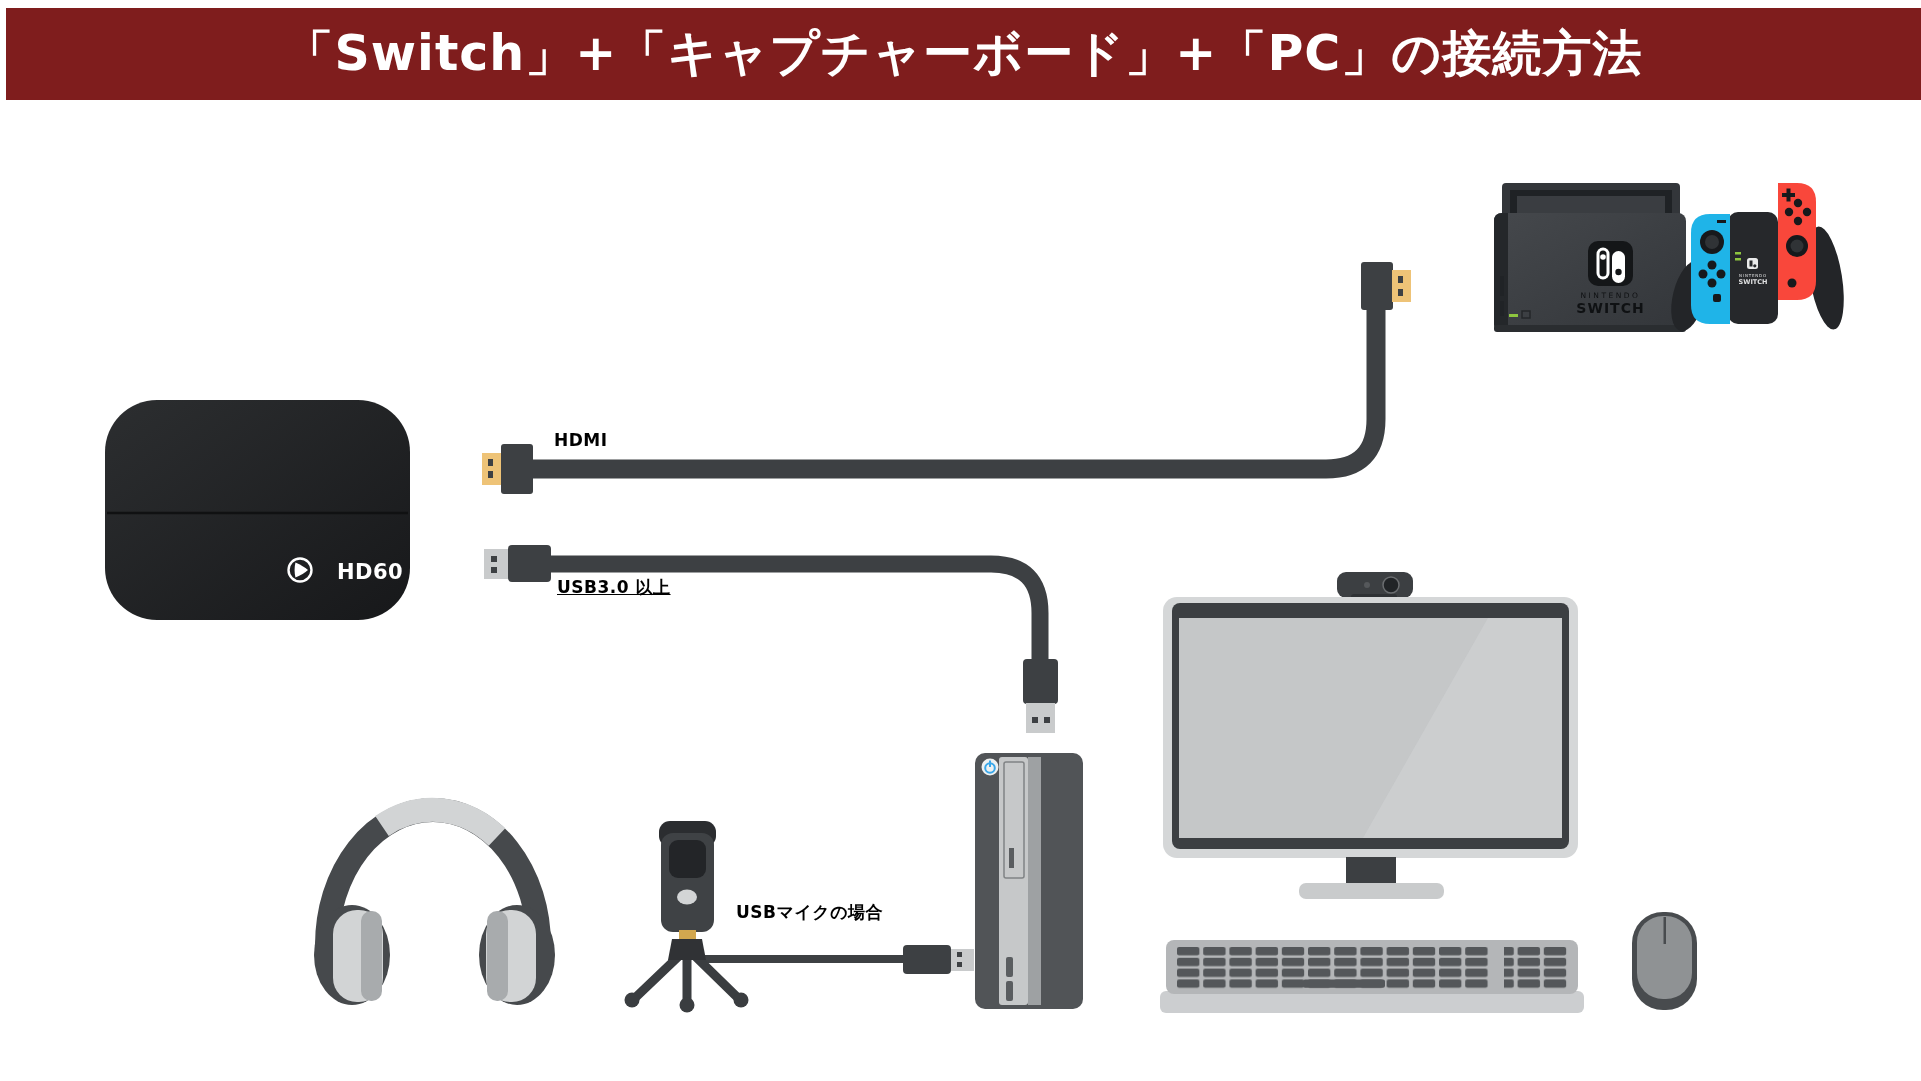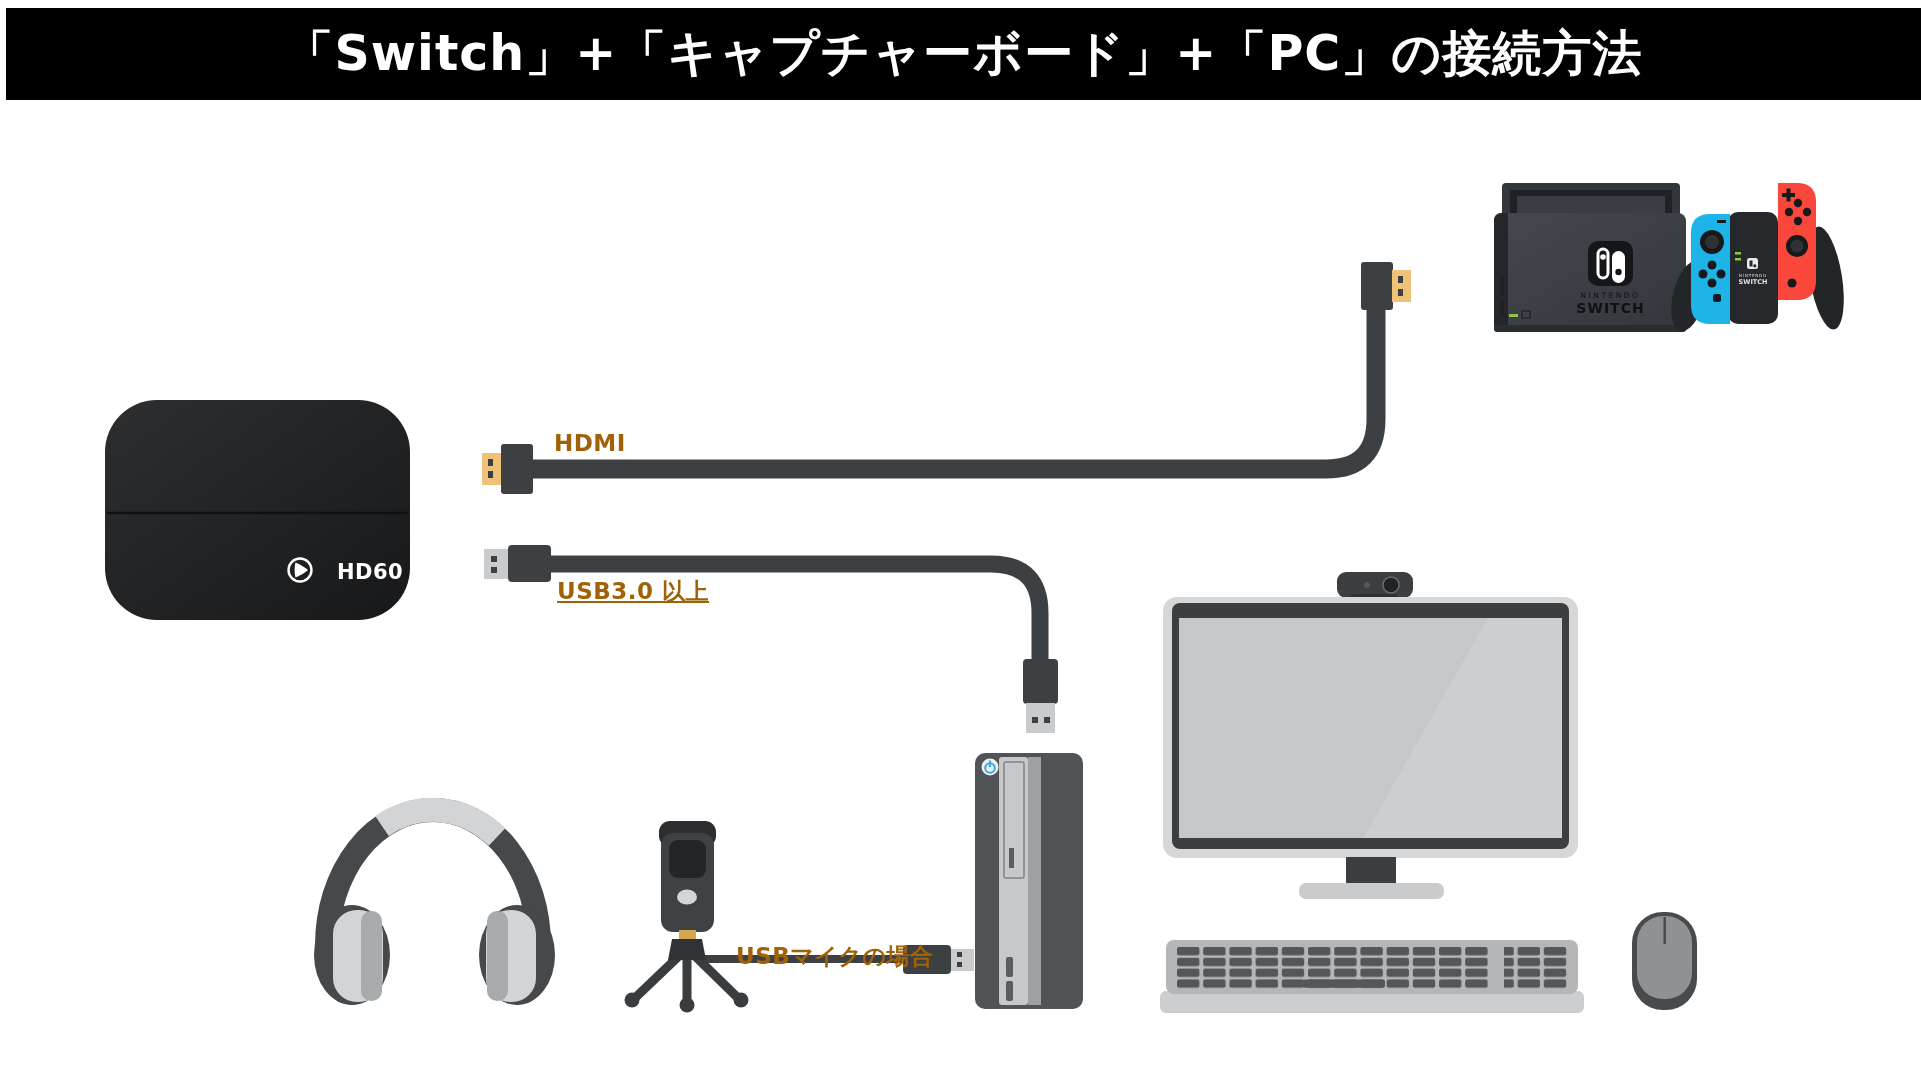--- a/index.html
+++ b/index.html
@@ -1,25 +1,25 @@
 <!DOCTYPE html>
 <html><head>
 <meta charset="utf-8">
 <style>
   html,body{margin:0;padding:0;background:#fff;}
   .stage{position:relative;width:1921px;height:1081px;background:#ffffff;overflow:hidden;
          font-family:"DejaVu Sans","Liberation Sans",sans-serif;}
-  .banner{position:absolute;left:6px;top:8px;right:0;height:92px;background:#000000;
+  .banner{position:absolute;left:6px;top:8px;right:0;height:92px;background:#7f1d1d;
           display:flex;align-items:center;justify-content:center;}
   .banner h1{margin:0;font-size:49px;font-weight:800;color:#ffffff;letter-spacing:1px;white-space:nowrap;}
   .diagram{position:absolute;left:0;top:0;width:1921px;height:1081px;}
-  .lbl{position:absolute;font-weight:bold;color:#a16207;font-size:23px;white-space:nowrap;letter-spacing:0.5px;}
+  .lbl{position:absolute;font-weight:bold;color:#000000;font-size:17px;white-space:nowrap;letter-spacing:0.5px;}
   .lbl-hdmi{left:554px;top:430px;}
   .lbl-usb{left:557px;top:576px;text-decoration:underline;}
-  .lbl-mic{left:736px;top:901px;margin-top:40px;}
+  .lbl-mic{left:736px;top:901px;}
   svg text{font-family:"DejaVu Sans","Liberation Sans",sans-serif;}
 </style>
 </head>
 <body>
 
 <div class="stage">
 
   <div class="banner">
     <h1>「Switch」+「キャプチャーボード」+「PC」の接続方法</h1>
   </div>

